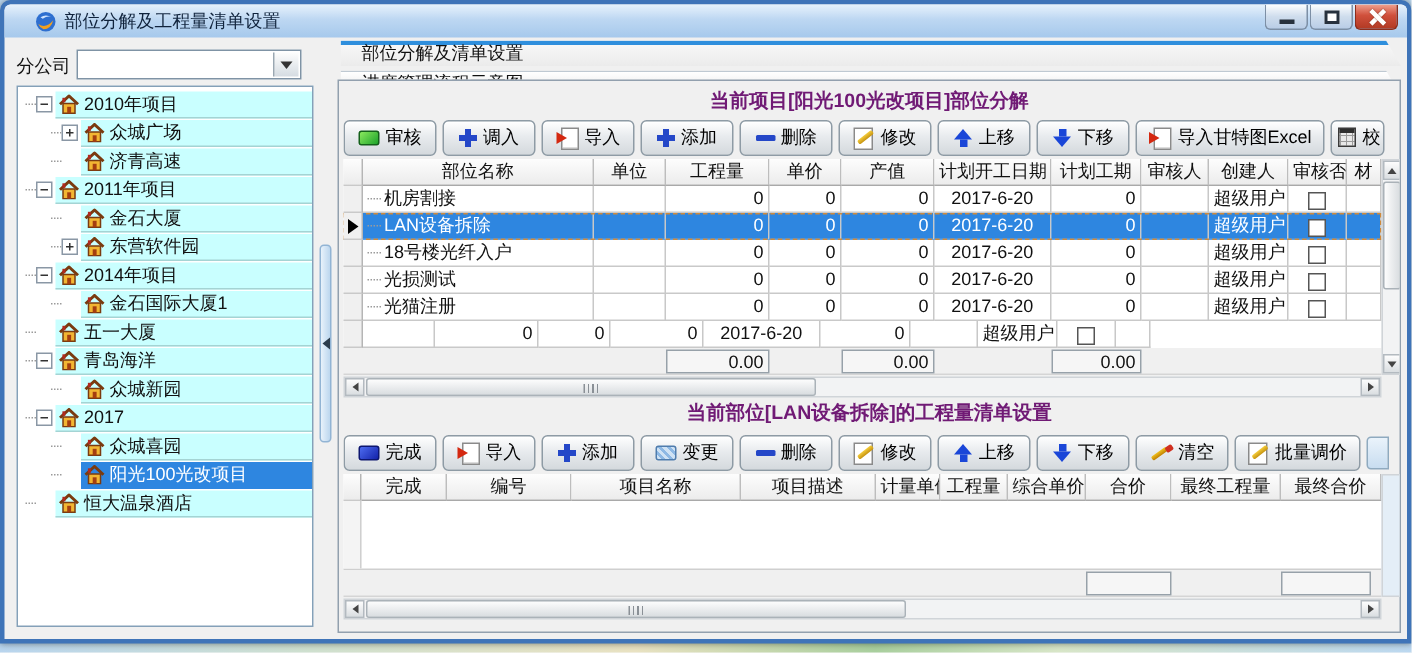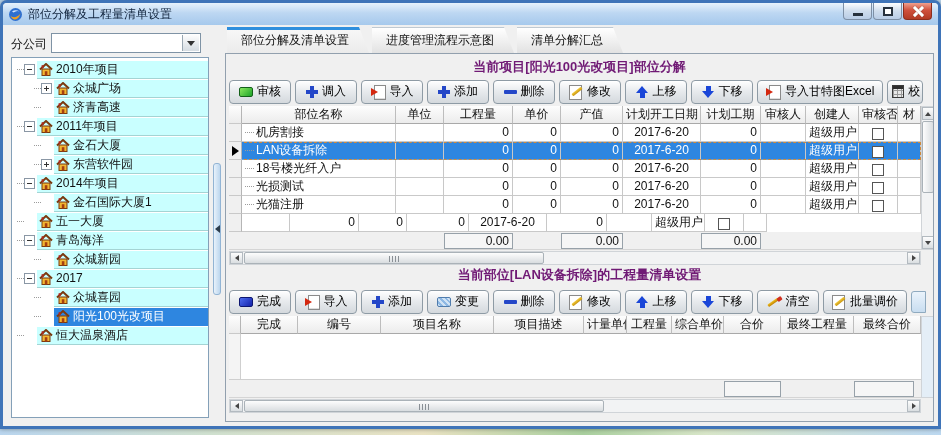--- a/index.html
+++ b/index.html
@@ -17,21 +17,21 @@
     position: absolute; left:0; top:0; width:941px; height:429px;
     border: 3px solid var(--border-blue,#3f74b8);
     border-radius: 7px 7px 0 0;
     background: #f0f0f0;
     box-shadow: 0 0 4px rgba(0,0,0,.4);
   }
   .titlebar {
     position:absolute; left:0; top:0; right:0; height:22px;
     background: linear-gradient(#e7f2fc,var(--titlebar-blue,#bdd7f2) 45%,#a6c9ec);
     border-radius: 4px 4px 0 0;
-    display:flex; align-items:center; padding-left:5px; gap:5px;
+    display:flex; align-items:center; padding-left:20px; gap:5px;
   }
   .title-text { color:#10233c; font-size:12px; }
   .win-controls { position:absolute; right:6px; top:0; display:flex; gap:1px; }
   .wc-btn {
     width:29px; height:17px; border:1px solid #7d8fa5; border-top:none;
     border-radius:0 0 4px 4px; display:flex; align-items:center; justify-content:center;
     background: linear-gradient(#fdfeff,#cfdded 50%,#b9cde6);
     cursor:default;
   }
   .wc-close { background: linear-gradient(#f0a08e,#d0503c 45%,#b23a24); border-color:#8c2d1c; }
@@ -65,21 +65,21 @@
 
   
   .splitter { position:absolute; left:208px; top:0; width:12px; bottom:6px; }
   .split-bar { position:absolute; left:2px; top:138px; width:8px; height:132px;
     background:linear-gradient(90deg,#e8f2fb,#bcd6ee); border:1px solid #92b4d4; border-radius:3px;
     display:flex; align-items:center; justify-content:center; }
   .tri-left { width:0;height:0;border-top:4px solid transparent;border-bottom:4px solid transparent;border-right:5px solid #2c3c4c; }
 
   
   .right-panel { position:absolute; left:222px; top:2px; right:4px; bottom:4px; }
-  .tabs-row { position:absolute; left:2px; top:0; right:0; height:26px; display:flex; gap:3px; }
+  .tabs-row { position:absolute; left:2px; top:0; right:0; height:26px; display:flex; gap:3px;flex-direction:column; }
   .tab { height:26px; padding:0 20px 0 14px; display:flex; align-items:center; font-size:12px;
     clip-path: polygon(0 0, calc(100% - 10px) 0, 100% 100%, 0 100%);
     background: linear-gradient(#bfc9d2 0,#bfc9d2 1px,#ffffff 1px,#e2e2e2 100%); cursor:default; }
   .tab.active { background: linear-gradient(var(--tab-accent,#2f8fdd) 0,var(--tab-accent,#2f8fdd) 3px,#f7f7f7 3px,#ebebeb 100%); position:relative; z-index:2; }
   .panel-content { position:absolute; left:0; top:26px; right:0; bottom:0;
     border:1px solid #92a0ae; background:#f0f0f0; overflow:hidden; }
 
   .section-title { position:absolute; left:0; right:0; text-align:center; font-size:13px; font-weight:bold; color:#701a75; }
   #upper-title { top:4px; } #lower-title { top:212px; }
 

